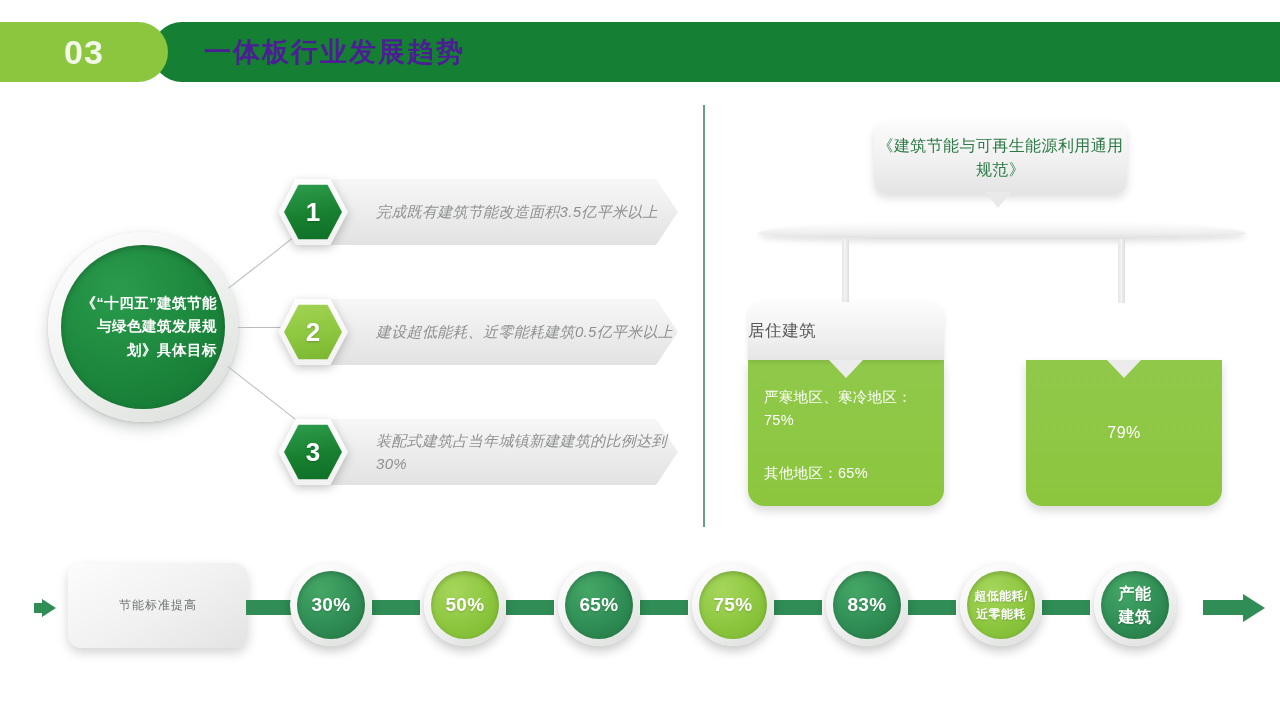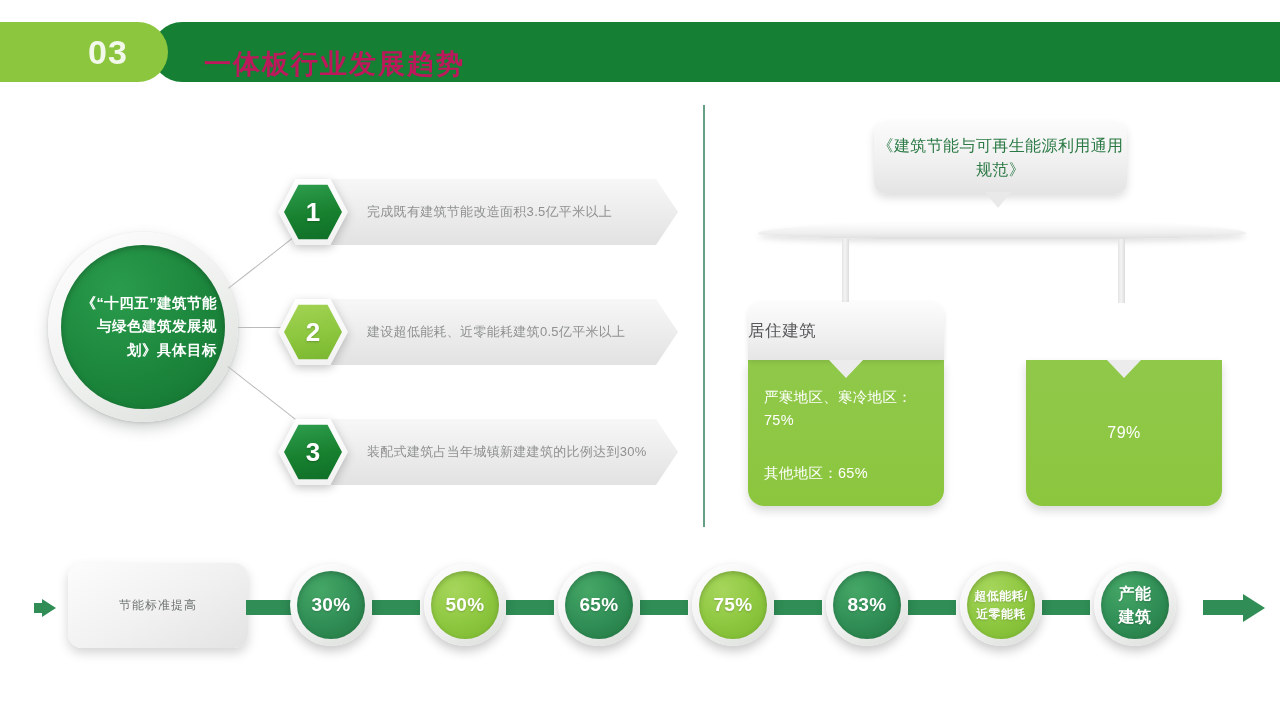--- a/index.html
+++ b/index.html
@@ -17,26 +17,26 @@
     position:absolute;left:152px;top:0;width:1128px;height:60px;
     background:#157f34;border-radius:30px 0 0 30px;
   }
   .hdr-light{
     position:absolute;left:0;top:0;width:168px;height:60px;
     background:#8cc63e;border-radius:0 30px 30px 0;
   }
   .hdr-num{
     position:absolute;left:0;top:0;width:168px;height:60px;
     display:flex;align-items:center;justify-content:center;
-    color:#f2f8ea;font-size:34px;font-weight:bold;letter-spacing:1px;padding-left:24px;
+    color:#f2f8ea;font-size:34px;font-weight:bold;letter-spacing:1px;
   }
   .hdr-title{
-    position:absolute;left:204px;top:12px;height:60px;
+    position:absolute;left:204px;top:0;height:60px;
     display:flex;align-items:center;
-    color:#be185d;font-size:27px;font-weight:bold;letter-spacing:2px;
+    color:#4c1d95;font-size:27px;font-weight:bold;letter-spacing:2px;
   }
 
   
   .v-divider{
     position:absolute;left:703px;top:105px;width:2px;height:422px;
     background:#64a185;
   }
 
   
   .goal-circle-wrap{position:absolute;left:48px;top:232px;width:190px;height:190px;}
@@ -62,23 +62,23 @@
 
   
   .row{position:absolute;left:278px;width:400px;height:66px;}
   .row-banner{
     position:absolute;left:52px;top:0;width:348px;height:66px;
     background:linear-gradient(180deg,#f7f7f7 0%,#ededed 48%,#e2e2e2 100%);
     box-shadow:0 3px 7px rgba(0,0,0,.16);
     clip-path:polygon(0 0, calc(100% - 22px) 0, 100% 50%, calc(100% - 22px) 100%, 0 100%);
   }
   .row-text{
-    position:absolute;left:89px;top:0;width:300px;height:66px;
+    position:absolute;left:98px;top:0;width:300px;height:66px;
     display:flex;align-items:center;
-    color:#8e9190;font-size:13px;line-height:1.55;letter-spacing:.3px;
+    color:#8e9190;font-size:15px;line-height:1.55;letter-spacing:.3px;font-style:italic;
   }
   .hex{
     position:absolute;left:0;top:-2px;width:70px;height:70px;
     display:flex;align-items:center;justify-content:center;
     filter:drop-shadow(0 3px 5px rgba(0,0,0,.22));
   }
   .hex-outer{
     position:absolute;inset:0;
     background:linear-gradient(180deg,#ffffff 0%,#f0f1f0 100%);
     clip-path:polygon(25% 3%,75% 3%,100% 50%,75% 97%,25% 97%,0% 50%);

